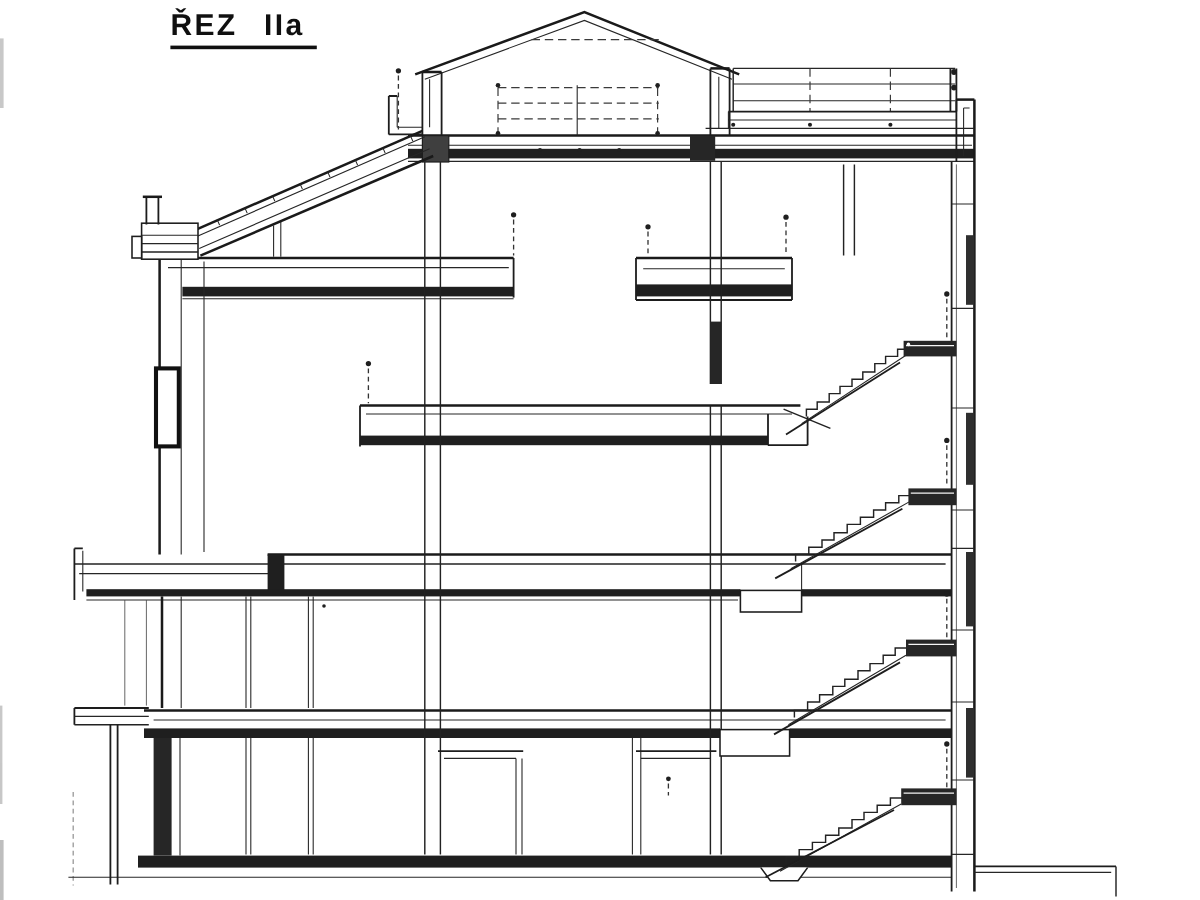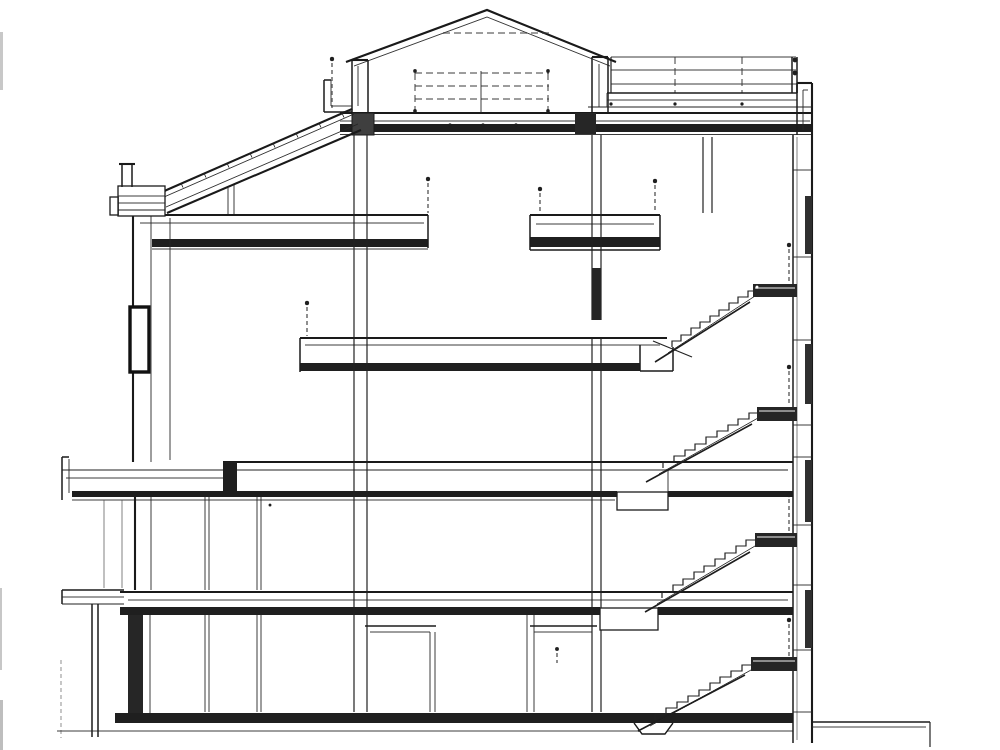--- a/index.html
+++ b/index.html
@@ -19,20 +19,21 @@
   .ink{fill:#1f1f1f;stroke:none}
   .dark{fill:#262626;stroke:none}
   .blk{fill:#3f3f3f;stroke:#1d1d1d;stroke-width:1}
   .wf{fill:#ffffff;stroke:#1d1d1d;stroke-width:1.3}
   .wline{stroke:#f5f5f5;stroke-width:1;fill:none}
 </style>
 </head>
 <body>
 
 <div class="sheet">
+  <div class="title">ŘEZ IIa</div>
 
   <svg width="1000" height="750" viewBox="0 0 1000 750">
 
     <g opacity="0.55">
       <rect x="0" y="32" width="3" height="58" fill="#9a9a9a"></rect>
       <rect x="0" y="588" width="2" height="82" fill="#9a9a9a"></rect>
       <rect x="0" y="700" width="3" height="50" fill="#8a8a8a"></rect>
     </g>
 
     <g>

